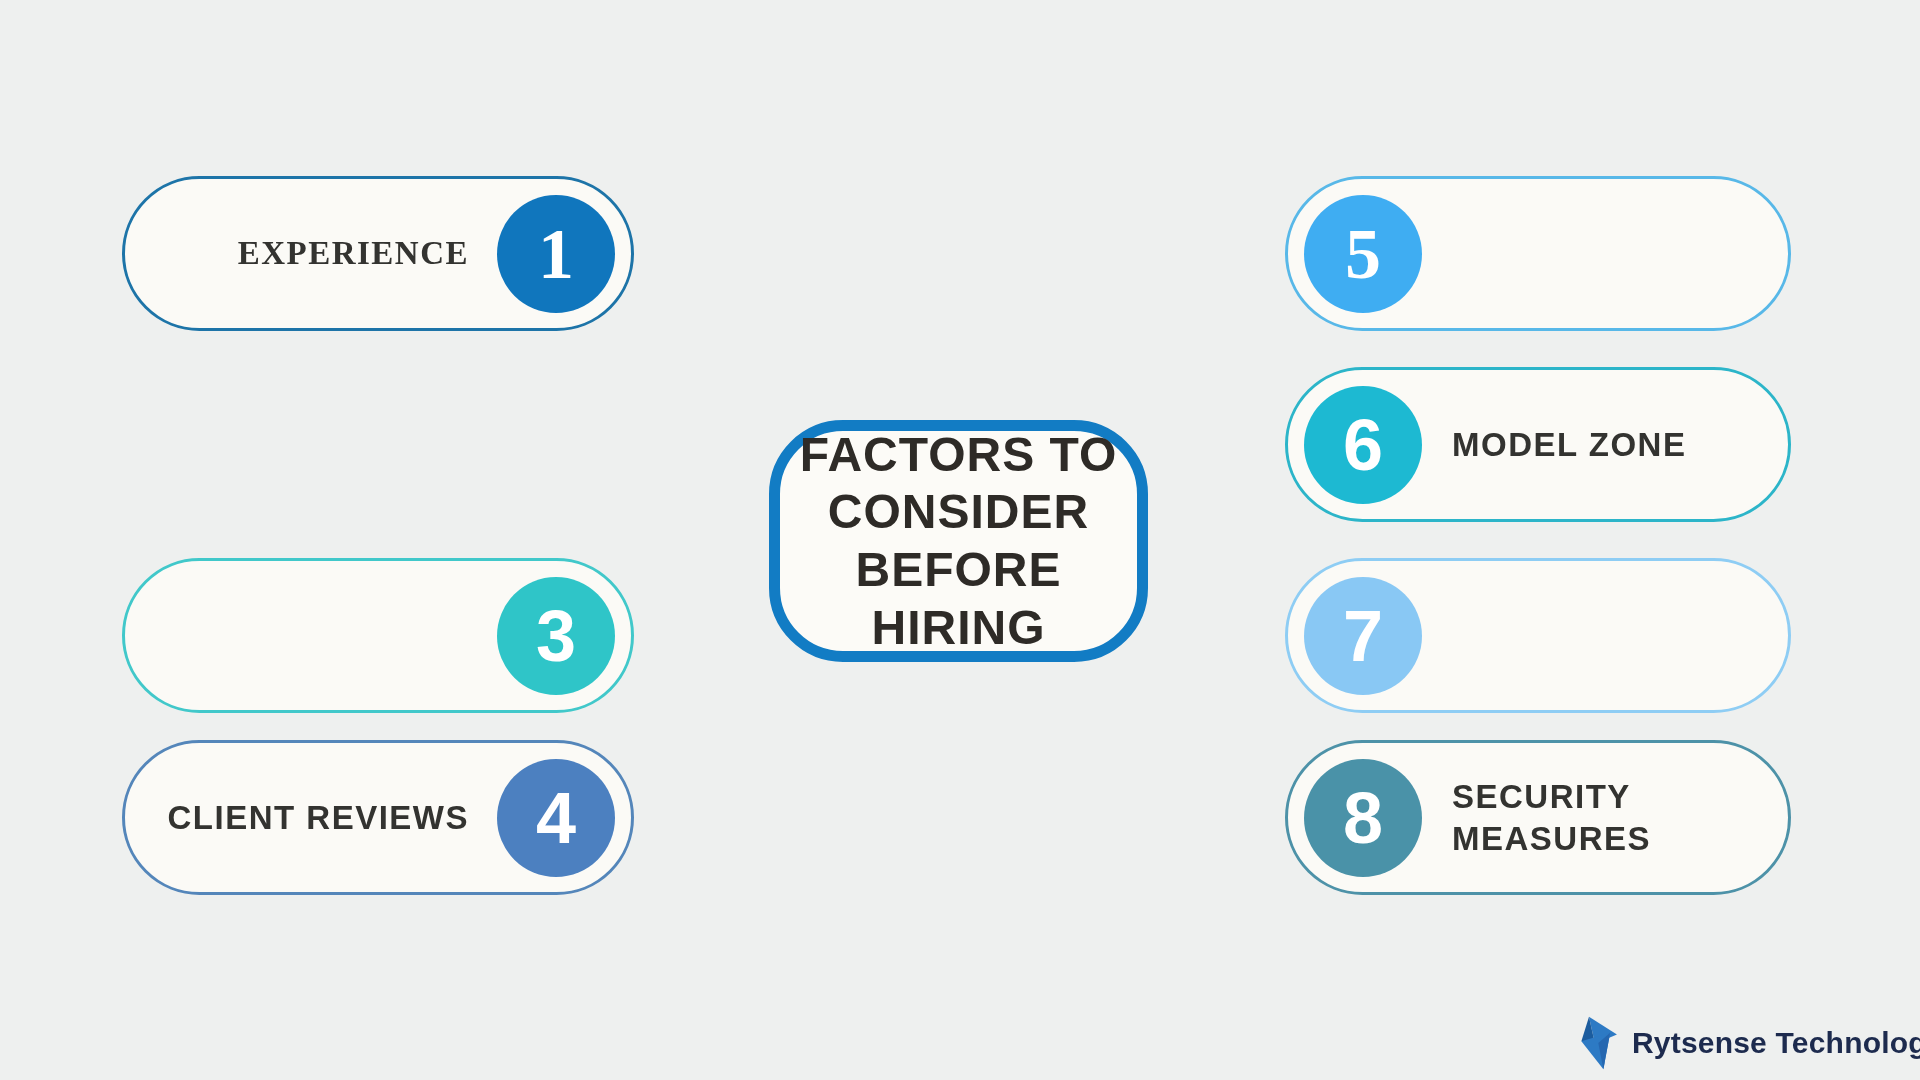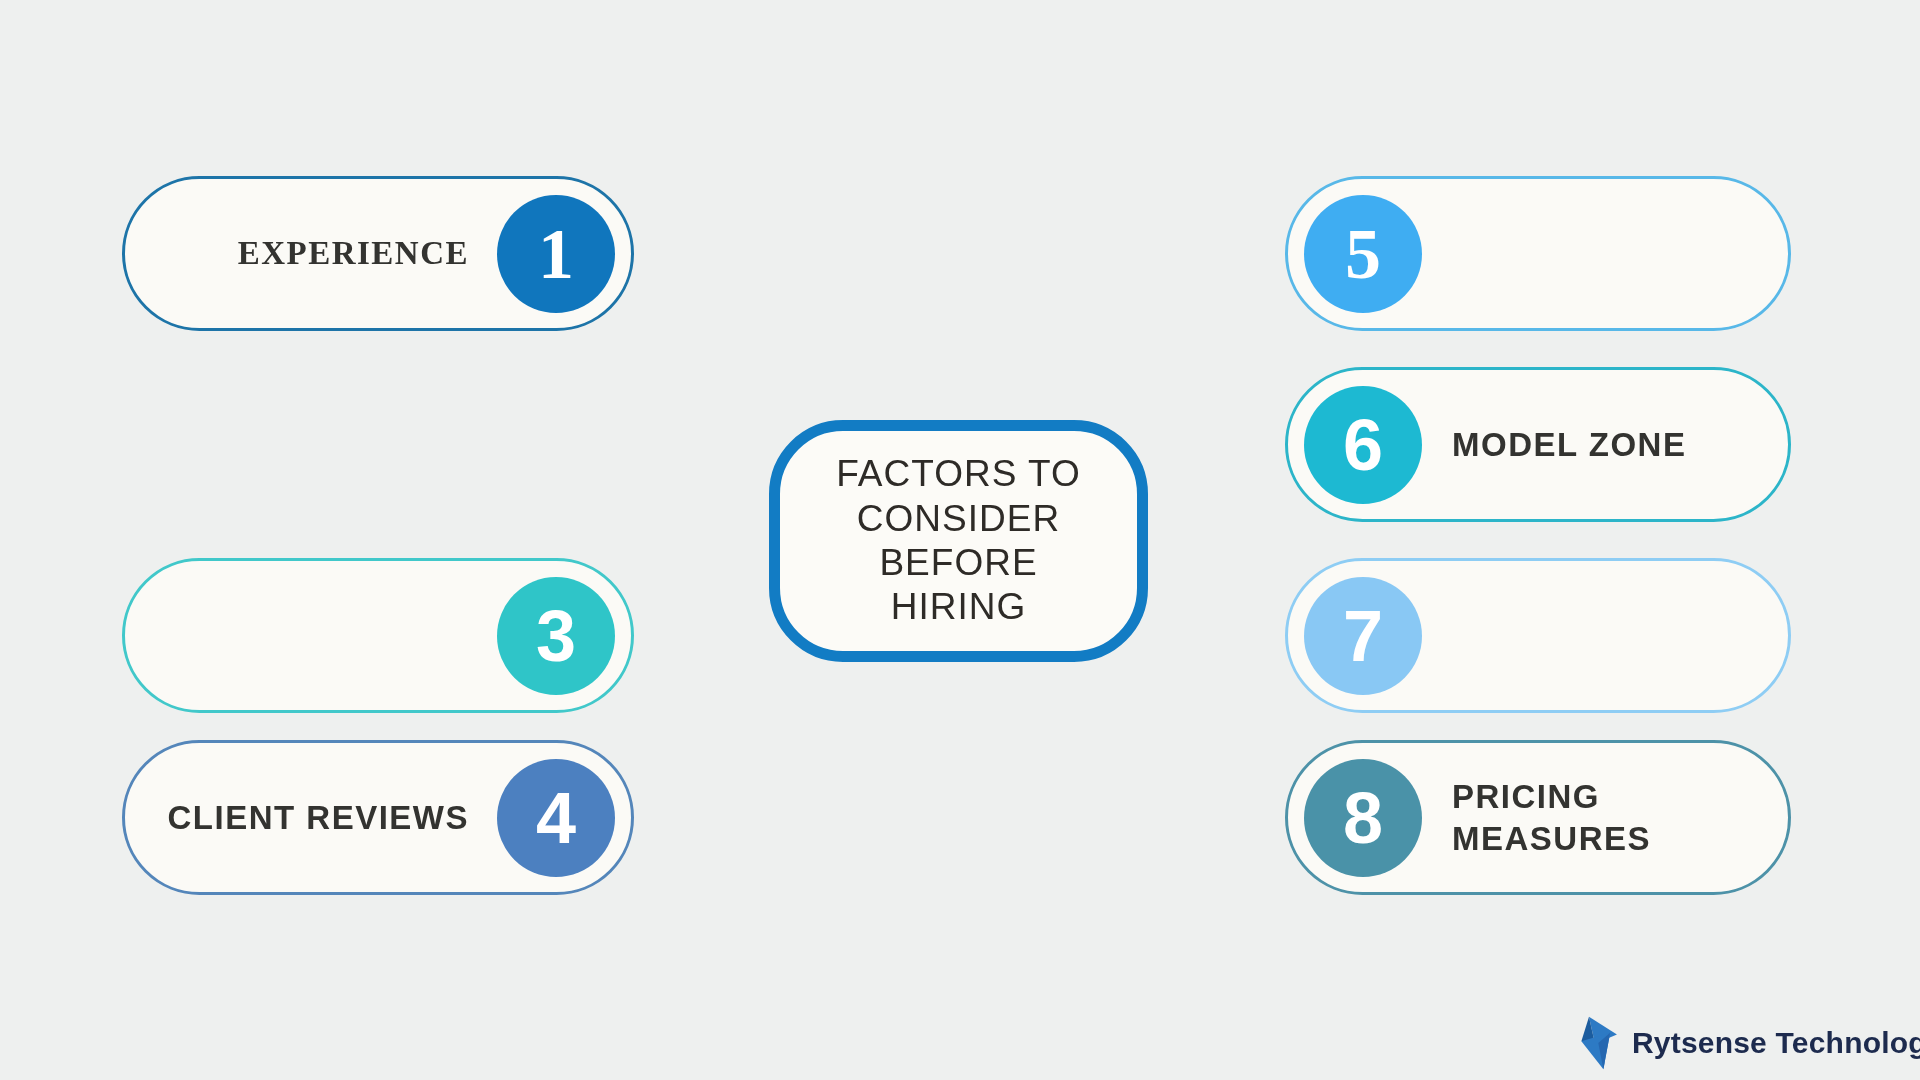--- a/index.html
+++ b/index.html
@@ -69,22 +69,22 @@
     height: 242px;
     box-sizing: border-box;
     background: #fcfbf7;
     border: 11px solid var(--border, #127cc4);
     border-radius: 74px;
     display: flex;
     align-items: center;
     justify-content: center;
   }
   .center-title {
-    font-size: 37px;
-    font-weight: normal;
+    font-size: 48px;
+    font-weight: bold;
     color: #2e2b27;
     letter-spacing: 1px;
     text-align: center;
     white-space: pre-line;
     line-height: 1.2;
   }
 
   
   .brand {
     position: absolute;
@@ -138,21 +138,21 @@
     <span class="num-circle" style="--circle: #1db9d2;">6</span>
     <span class="pill-label">MODEL ZONE</span>
   </div>
 
   <div class="pill right row-2" style="--border: #8ecdf4;">
     <span class="num-circle" style="--circle: #89c8f4;">7</span>
   </div>
 
   <div class="pill right row-3" style="--border: #4d92a8;">
     <span class="num-circle" style="--circle: #4a92a8;">8</span>
-    <span class="pill-label">PRICING
+    <span class="pill-label">SECURITY
 MEASURES</span>
   </div>
 
   <div class="brand">
     <svg class="brand-icon" viewBox="0 0 52 66" xmlns="http://www.w3.org/2000/svg">
       <polygon points="13,2 46,23 20,34" fill="#2d7ac4"></polygon>
       <polygon points="13,2 20,34 4,31" fill="#1b5c9e"></polygon>
       <polygon points="4,31 38,21 30,64" fill="#2d7ac4"></polygon>
       <polygon points="30,64 24,33 38,21" fill="#2567b0"></polygon>
     </svg>

